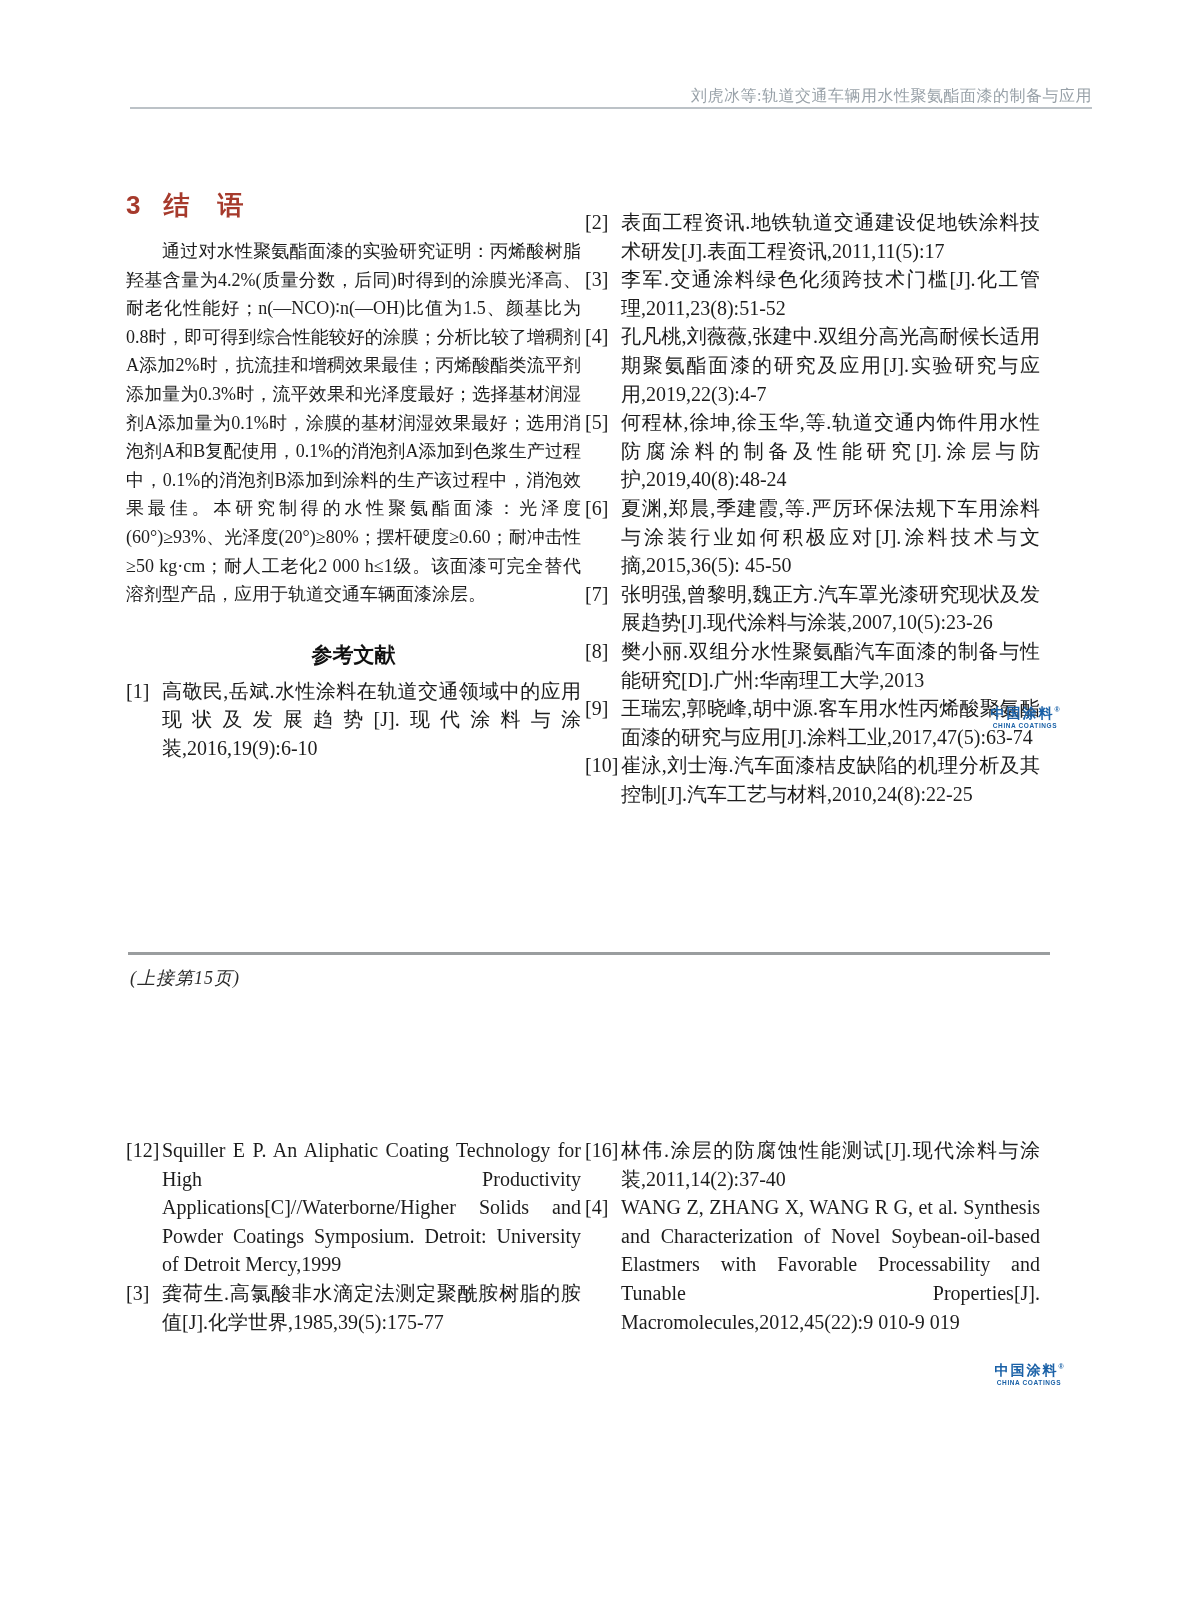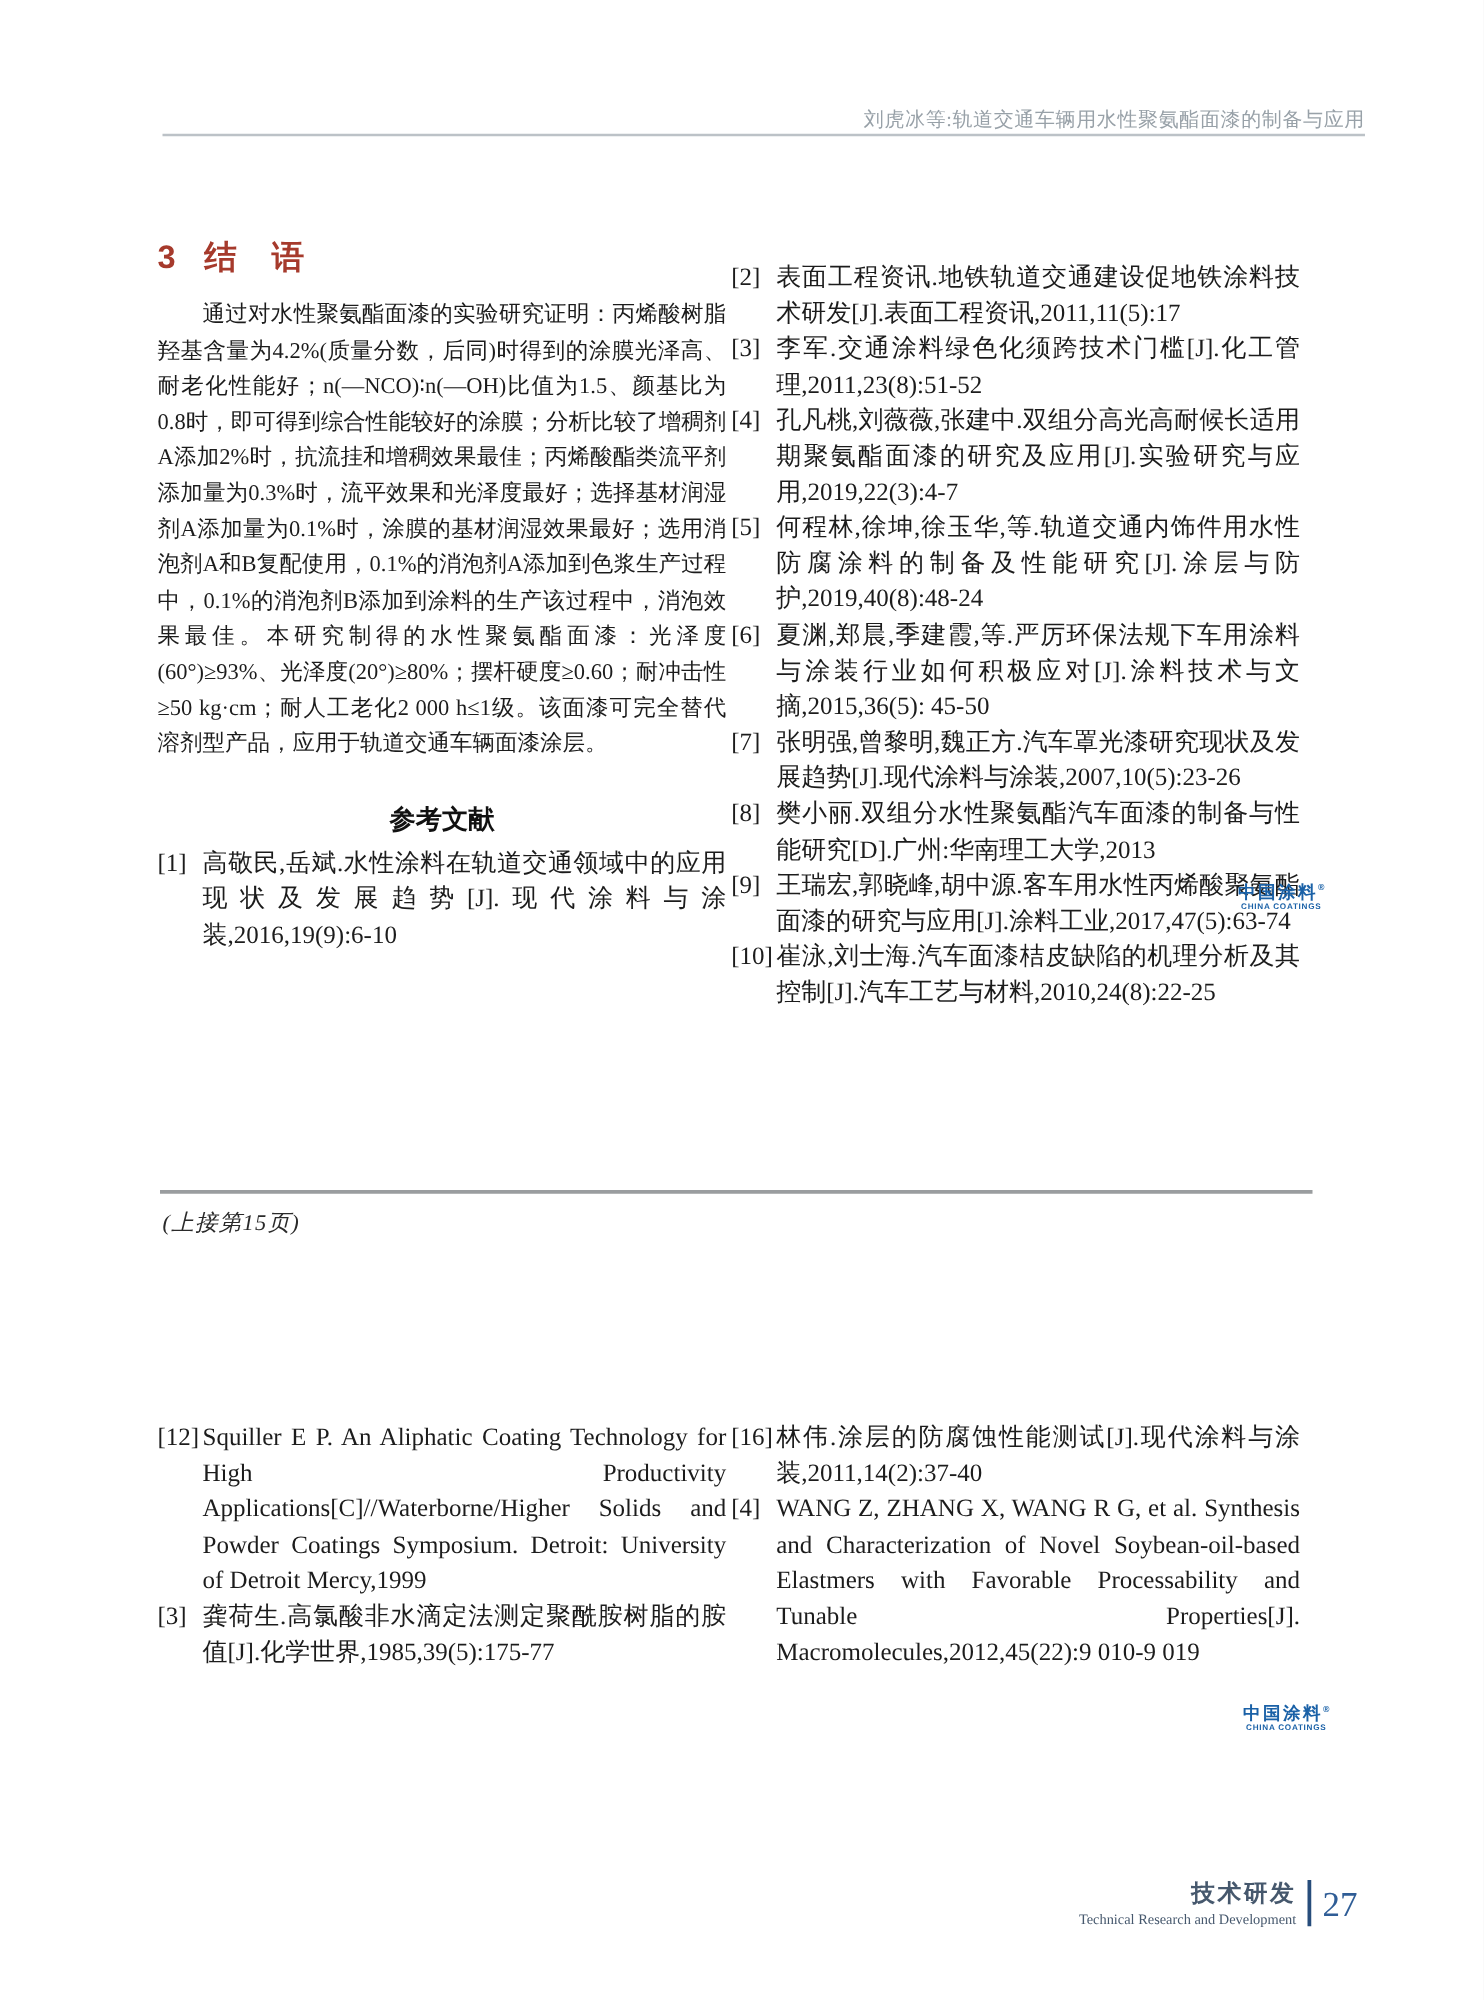--- a/index.html
+++ b/index.html
@@ -186,22 +186,14 @@
         <span class="txt">WANG Z, ZHANG X, WANG R G, et al. Synthesis and Characterization of Novel Soybean-oil-based Elastmers with Favorable Processability and Tunable Properties[J]. Macromolecules,2012,45(22):9 010-9 019</span>
       </div>
     </div>
   </section>
 
   <div class="brand-logo logo-2">
     <div class="logo-cn"><span>中国涂料</span><span class="logo-mark">®</span></div>
     <div class="logo-en">CHINA COATINGS</div>
   </div>
 
-  <footer class="page-footer">
-    <div class="footer-labels">
-      <div class="footer-cn">技术研发</div>
-      <div class="footer-en">Technical Research and Development</div>
-    </div>
-    <div class="footer-bar"></div>
-    <div class="footer-page">27</div>
-  </footer>
 
 </div>
 
 </body></html>

